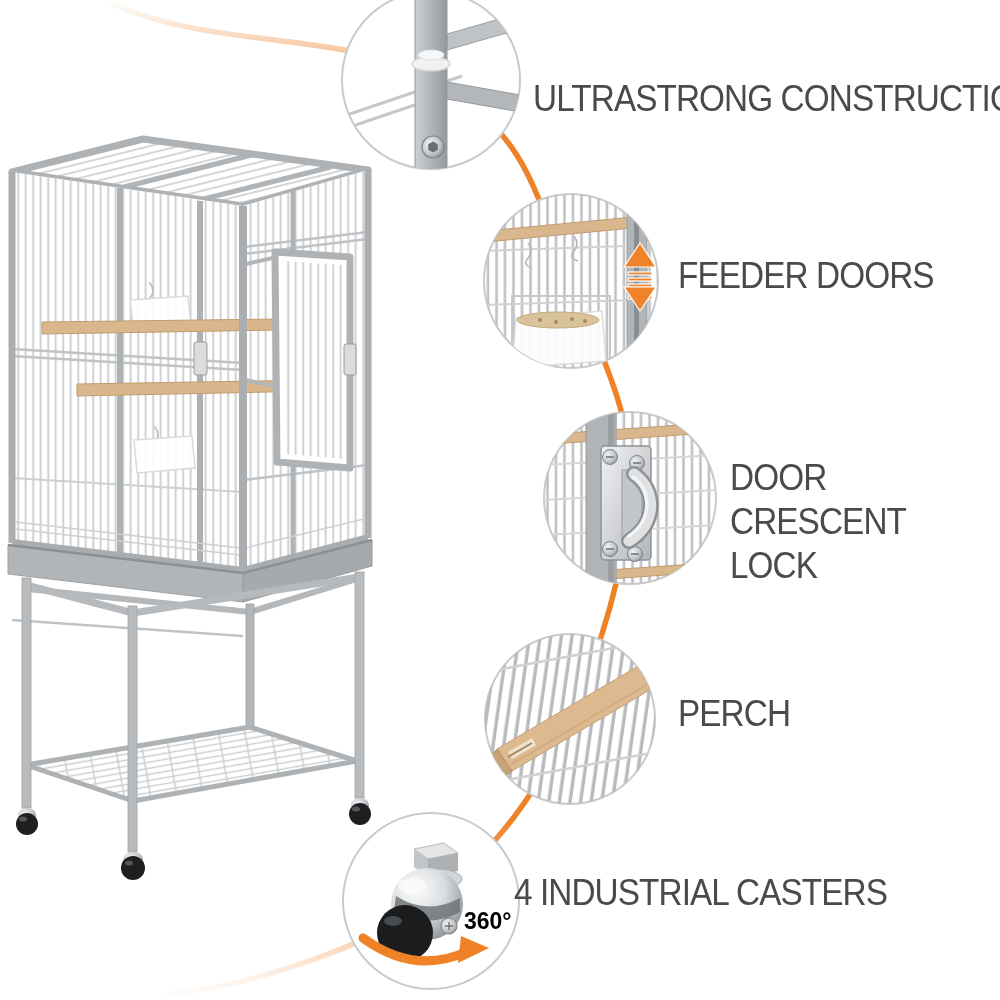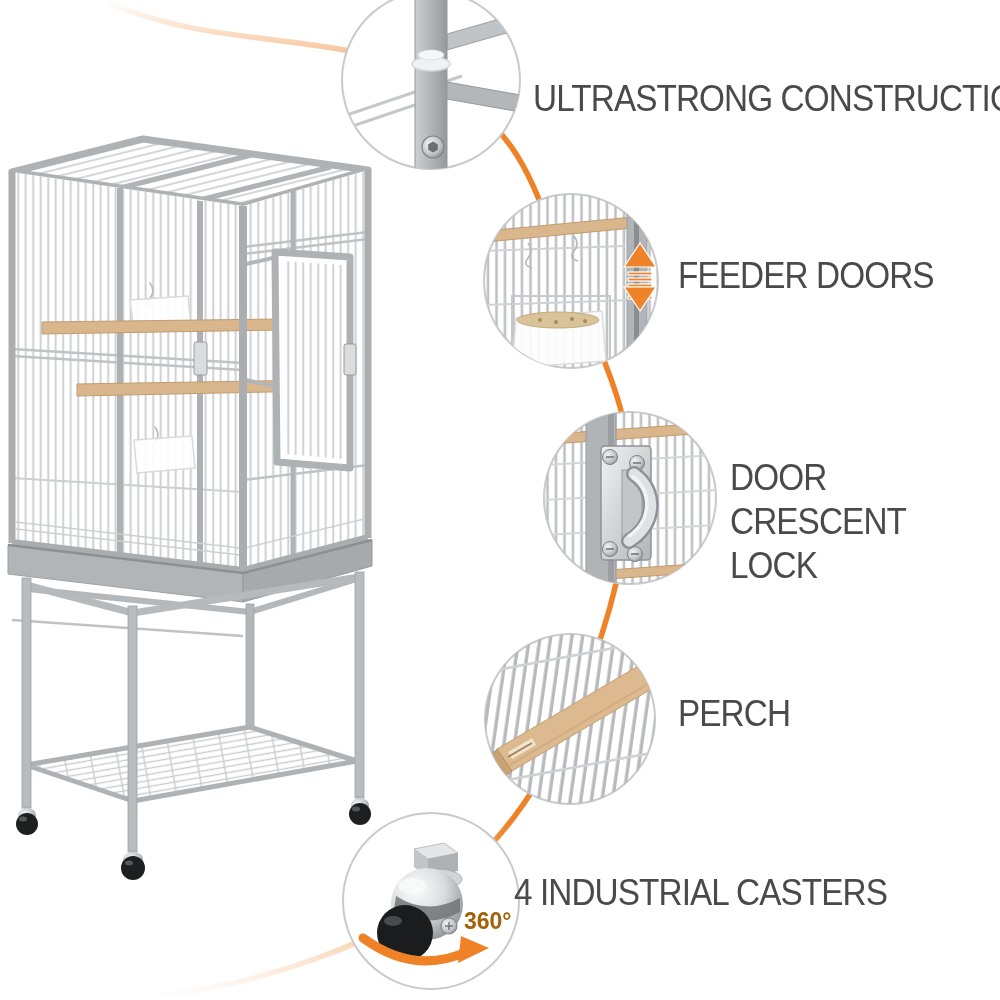--- a/index.html
+++ b/index.html
@@ -3,21 +3,21 @@
 <meta charset="utf-8">
 <style>
   html,body{margin:0;padding:0;}
   body{width:1000px;height:1000px;background:#ffffff;position:relative;overflow:hidden;
        font-family:"Liberation Sans","DejaVu Sans",sans-serif;}
   #stage{position:absolute;left:0;top:0;width:1000px;height:1000px;}
   svg{position:absolute;left:0;top:0;}
   .lbl{position:absolute;font-size:37px;color:#4a4a4c;letter-spacing:-1px;
        transform:scaleX(.9);transform-origin:left top;white-space:nowrap;line-height:40px;}
   .lbl-wrap{white-space:normal;line-height:44px;width:300px;}
-  .rot{position:absolute;font-size:23px;font-weight:bold;color:#a16207;}
+  .rot{position:absolute;font-size:23px;font-weight:bold;color:#000000;}
 </style>
 </head>
 <body>
 
 <div id="stage">
 
 <svg width="1000" height="1000" viewBox="0 0 1000 1000">
 <defs>
   <pattern id="pBars" width="7.5" height="10" patternUnits="userSpaceOnUse">
     <line x1="3.2" y1="0" x2="3.2" y2="10" stroke="#c6c9cc" stroke-width="1.7"></line>

